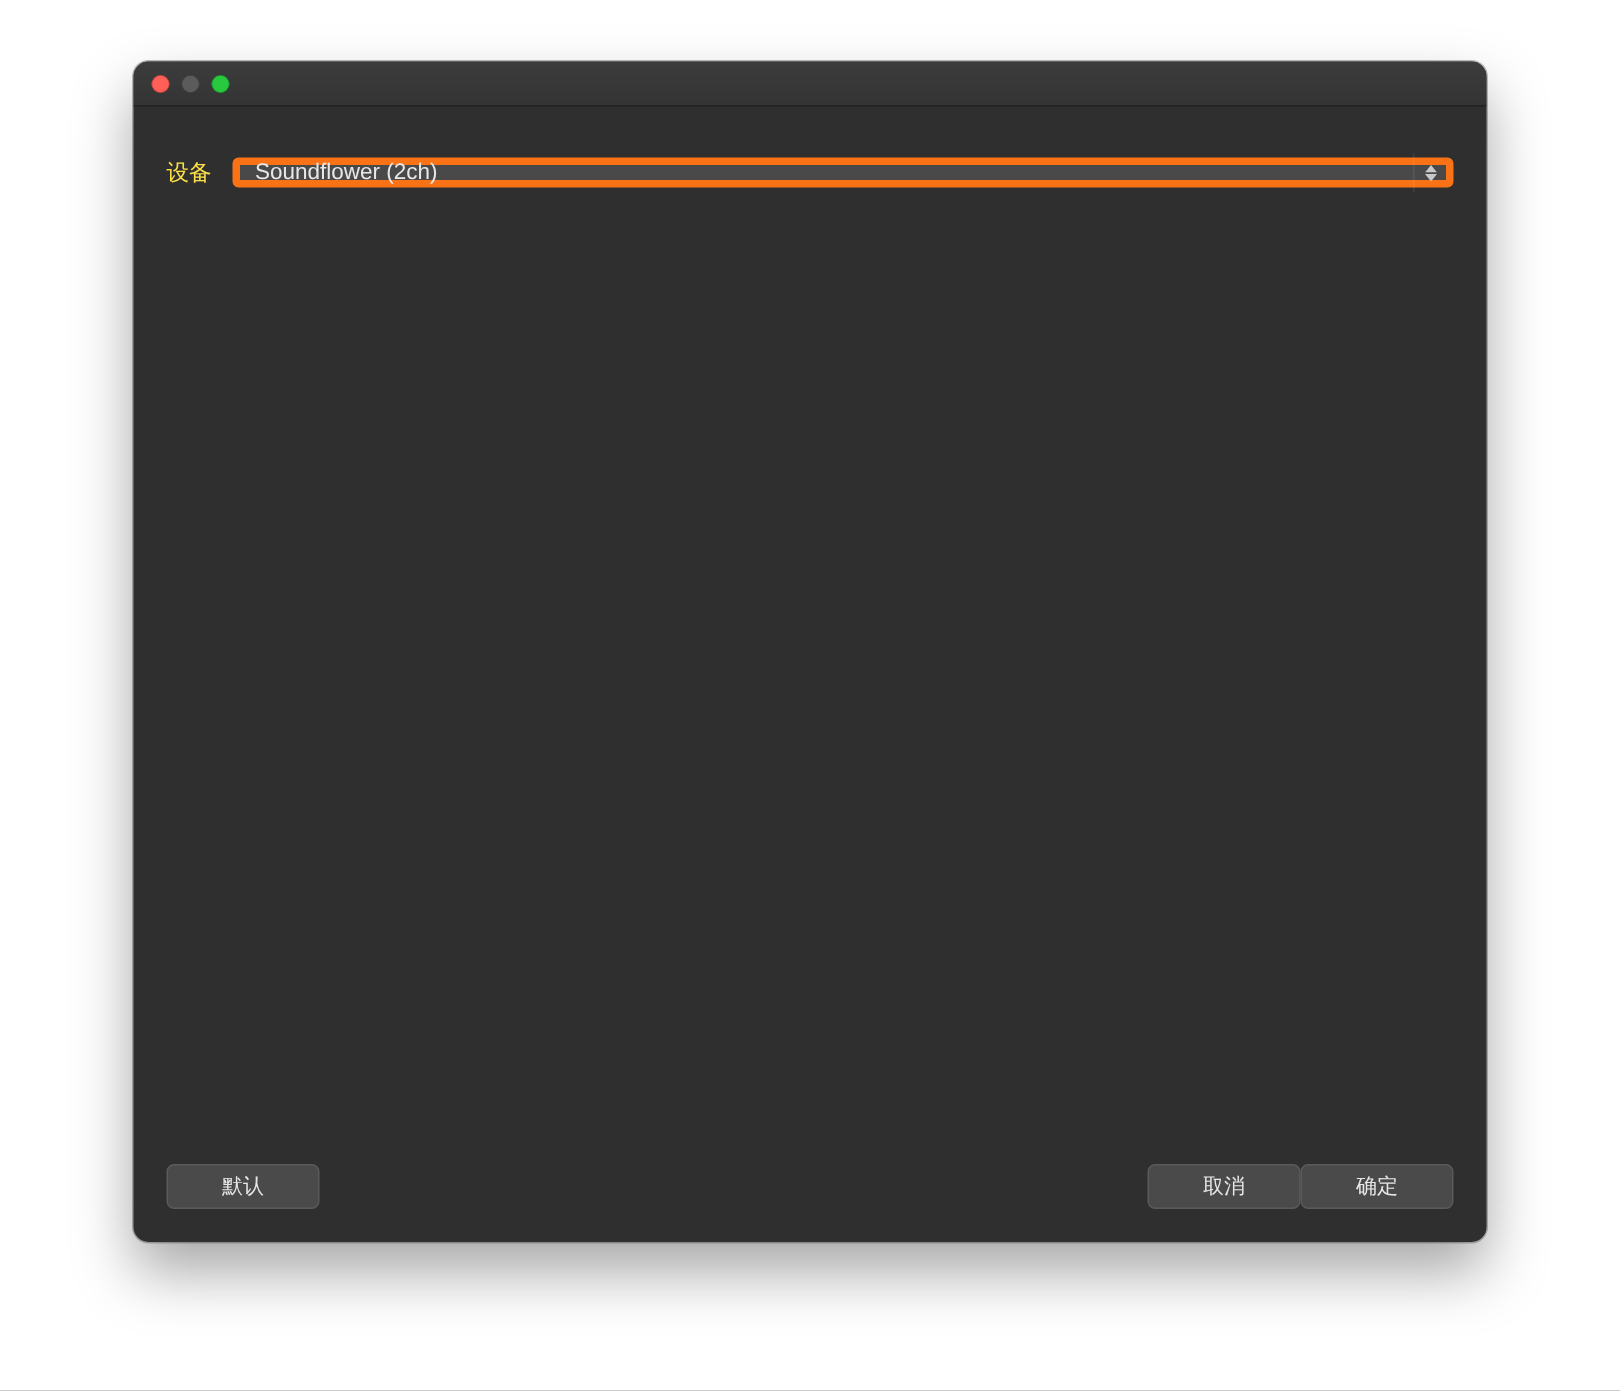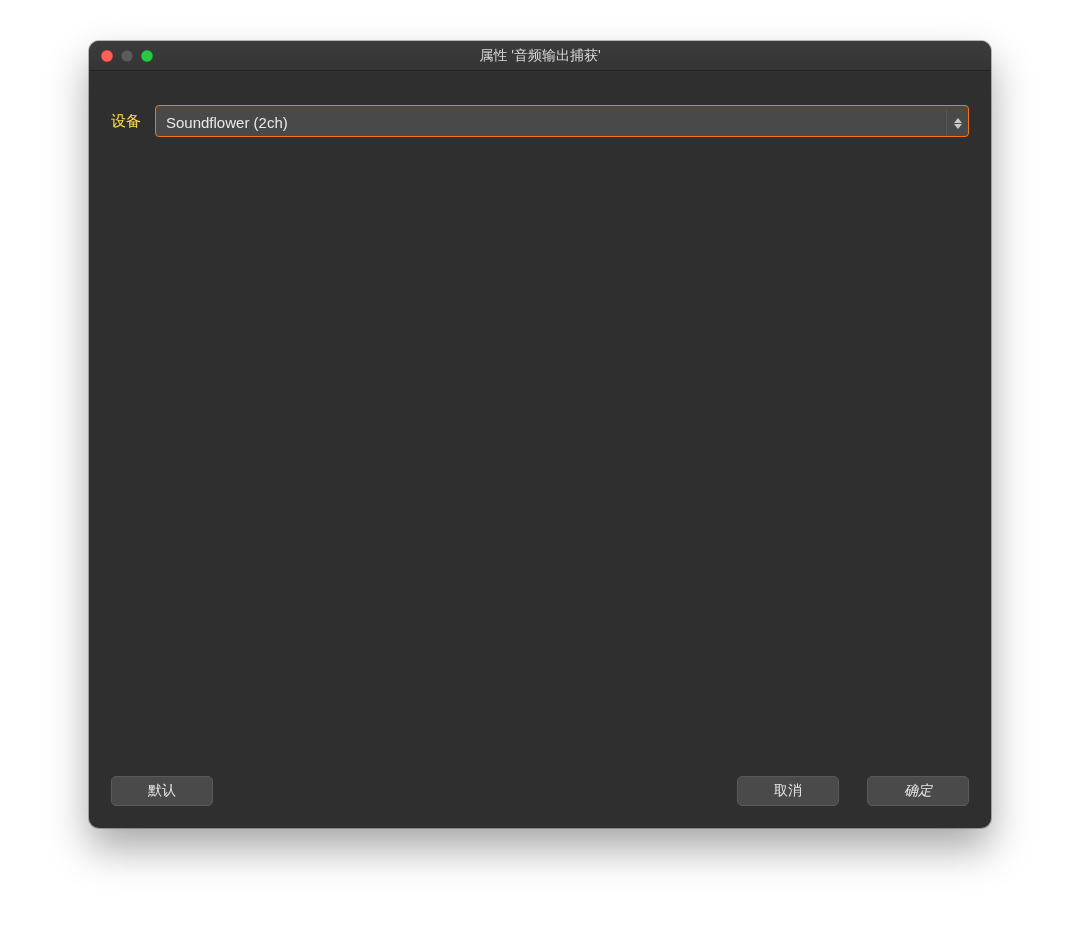--- a/index.html
+++ b/index.html
@@ -67,26 +67,26 @@
       align-items: center;
       gap: 14px;
     }
     .label {
       color: #fde047;
       font-size: 15px;
       white-space: nowrap;
     }
     .select {
       flex: 1;
-      height: 32px;
+      height: 20px;
       background: #494949;
-      border: 1px solid #f97316;
+      border: 5px solid #f97316;
       border-radius: 4px;
       display: flex;
-      align-items: flex-end;
+      align-items: center;
       position: relative;
       cursor: default;
     }
     .select-value {
       padding: 0 10px;
       color: #e8e8e8;
       font-size: 15px;
       line-height: 26px;
       flex: 1;
       overflow: hidden;
@@ -118,34 +118,33 @@
       background: #4a4a4a;
       color: #e6e6e6;
       border: 1px solid #5a5a5a;
       border-radius: 5px;
       font-size: 14px;
       display: inline-flex;
       align-items: center;
       justify-content: center;
       cursor: default;
     }
-    .btn + .btn { margin-left: 28px; font-style: italic; }
+    .btn + .btn { margin-left: 0; }
   </style>
 </head>
 <body>
 
 <div class="window">
 
   <div class="titlebar">
     <div class="traffic-lights">
       <div class="tl close"></div>
       <div class="tl minimize"></div>
       <div class="tl zoom"></div>
     </div>
-    <div class="title">属性 '音频输出捕获'</div>
   </div>
 
   <div class="content">
     <div class="row">
       <div class="label">设备</div>
       <div class="select">
         <div class="select-value">Soundflower (2ch)</div>
         <div class="select-arrows">
           <svg width="8" height="5" viewBox="0 0 8 5">
               <path d="M0 5 L4 0 L8 5 Z" fill="#c9c9c9"></path>

